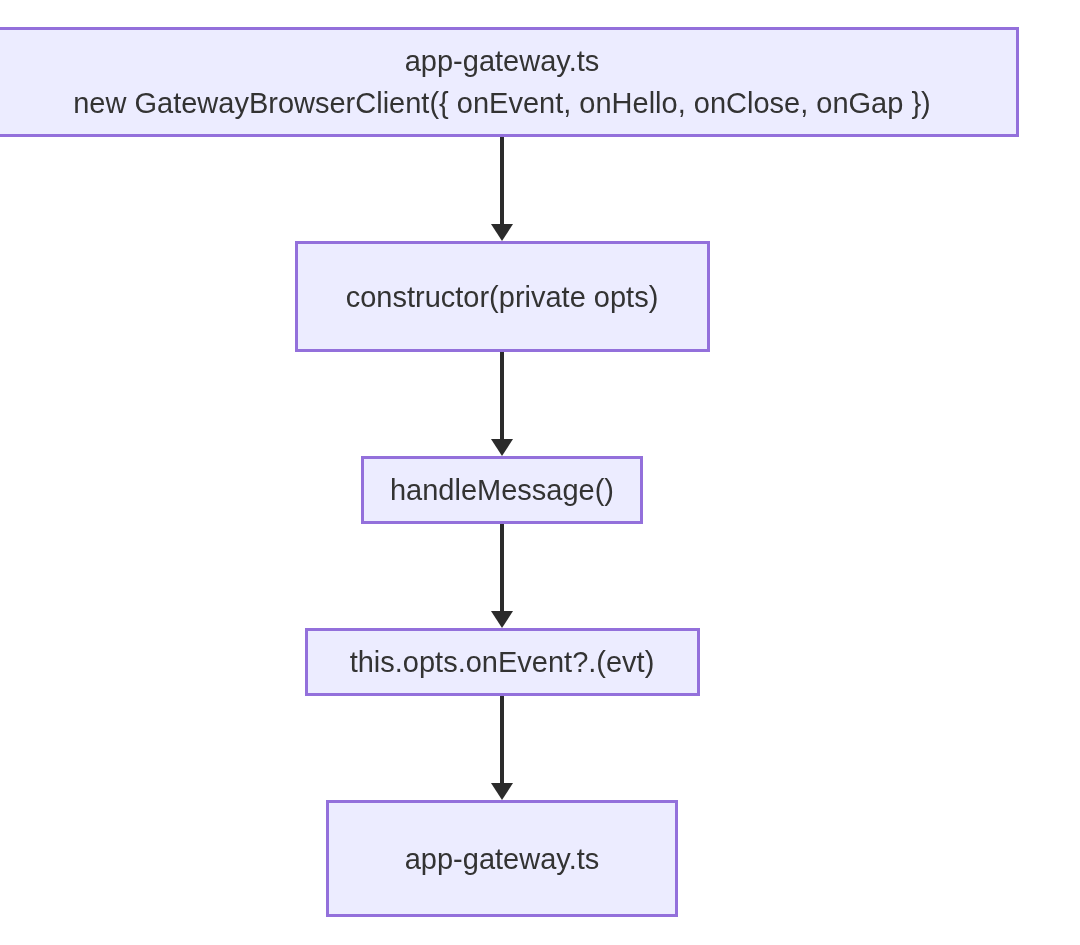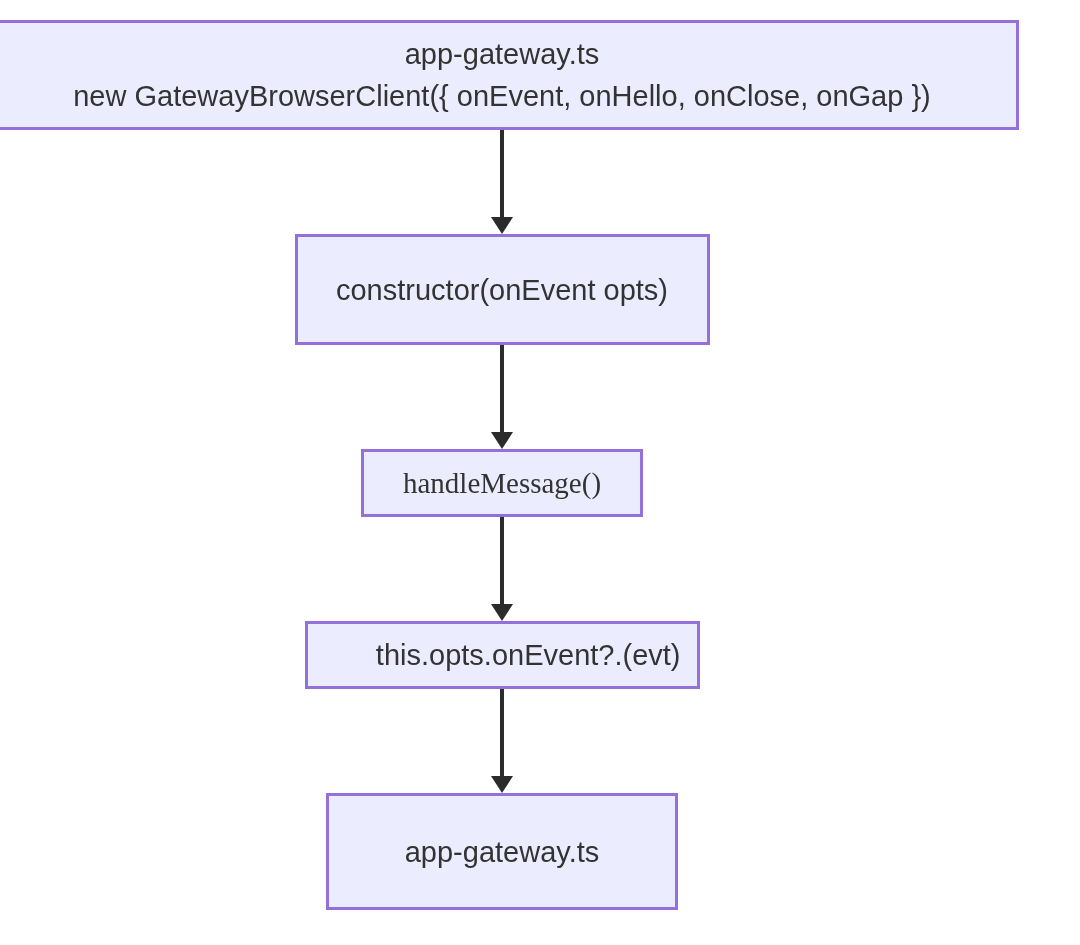--- a/index.html
+++ b/index.html
@@ -10,42 +10,42 @@
     height: 945px;
     overflow: hidden;
     font-family: "Liberation Sans", "DejaVu Sans", sans-serif;
   }
   .diagram {
     width: 1004px;
     height: 945px;
     display: flex;
     flex-direction: column;
     align-items: center;
-    padding-top: 20px;
+    padding-top: 27px;
     box-sizing: border-box;
   }
   .node {
     background: #ECECFF;
     border: 3px solid #9370DB;
     color: #333333;
     text-align: center;
     box-sizing: border-box;
     display: flex;
     flex-direction: column;
     justify-content: center;
     padding: 10px 16px;
     font-size: 29px;
     line-height: 42px;
     flex-shrink: 0;
   }
   .node-line { white-space: nowrap; }
   .node-1 { min-width: 1033px; min-height: 106px; }
   .node-2 { min-width: 415px;  min-height: 111px; }
-  .node-3 { min-width: 282px;  min-height: 68px; font-family: Liberation Serif, serif; }
-  .node-4 { min-width: 395px;  min-height: 68px; text-align: right; }
+  .node-3 { min-width: 282px;  min-height: 68px; }
+  .node-4 { min-width: 395px;  min-height: 68px; }
   .node-5 { min-width: 352px;  min-height: 117px; line-height: 48px; }
   .arrow {
     display: flex;
     flex-direction: column;
     align-items: center;
     height: 104px;
     flex-shrink: 0;
   }
   .arrow-line {
     width: 4px;
@@ -70,21 +70,21 @@
     <div class="node-line">app-gateway.ts</div>
     <div class="node-line">new GatewayBrowserClient({ onEvent, onHello, onClose, onGap })</div>
   </div>
 
   <div class="arrow">
     <div class="arrow-line"></div>
     <div class="arrow-head"></div>
   </div>
 
   <div class="node node-2">
-    <div class="node-line">constructor(onEvent opts)</div>
+    <div class="node-line">constructor(private opts)</div>
   </div>
 
   <div class="arrow">
     <div class="arrow-line"></div>
     <div class="arrow-head"></div>
   </div>
 
   <div class="node node-3">
     <div class="node-line">handleMessage()</div>
   </div>

